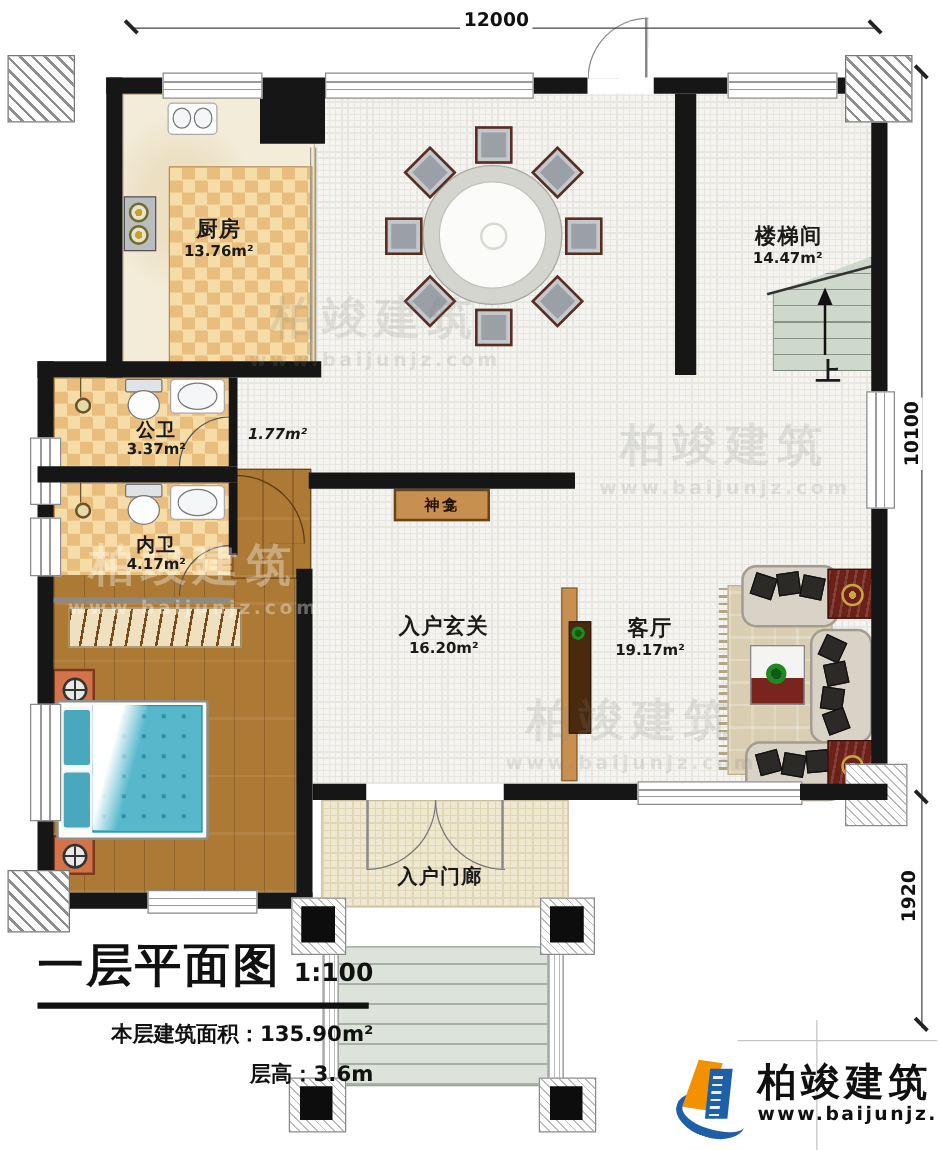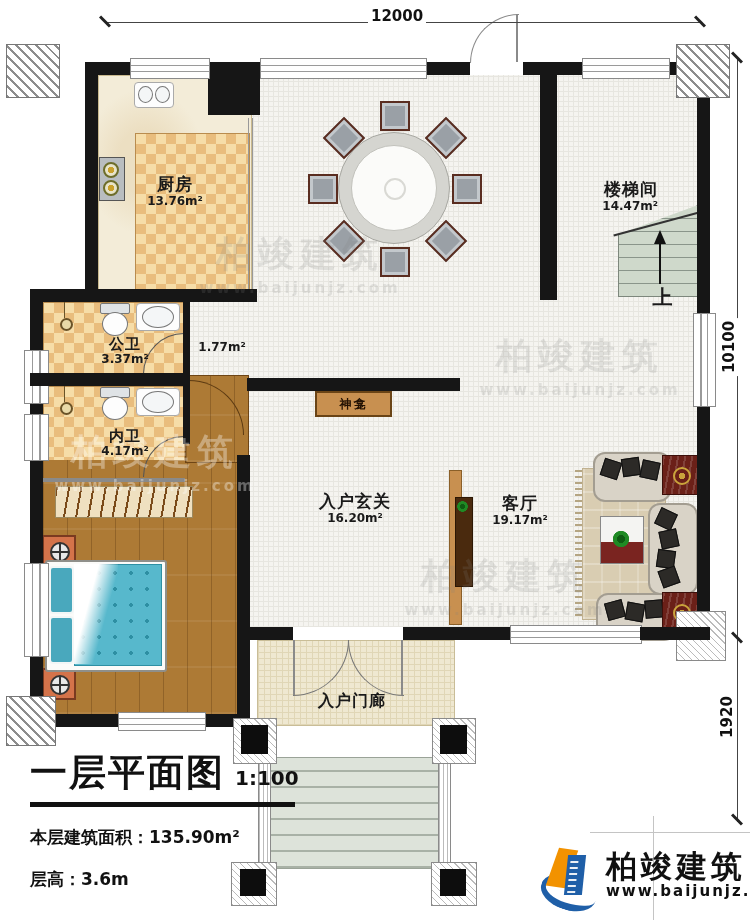--- a/index.html
+++ b/index.html
@@ -55,21 +55,21 @@
   .nightstand{position:absolute;background:#d4734a;border:2px solid #7a3a20;}
   .nightstand:after{content:"";position:absolute;left:50%;top:50%;width:16px;height:16px;margin:-9px 0 0 -9px;
       border:2px solid #333;border-radius:50%;background:linear-gradient(90deg,transparent 46%,#333 46%,#333 54%,transparent 54%),linear-gradient(0deg,transparent 46%,#333 46%,#333 54%,transparent 54%),#e8e8e8;}
   .sidetable{position:absolute;background:#6b2018;background-image:repeating-linear-gradient(100deg,rgba(255,255,255,.15) 0 2px,transparent 2px 7px);border:1px solid #3c0f0a;}
   .sidetable:after{content:"";position:absolute;left:50%;top:50%;width:14px;height:14px;margin:-8px 0 0 -8px;border:2px solid #caa43c;border-radius:50%;background:radial-gradient(circle,#caa43c 0 3px,#6b2018 3px);}
   .titleblock{position:absolute;color:#111;}
   .t-row{display:flex;align-items:baseline;gap:10px;}
   .t-main{font-size:37px;font-weight:bold;letter-spacing:2px;}
   .t-scale{font-size:20px;font-weight:bold;}
   .t-rule{height:5px;background:#111;margin-top:4px;}
-  .t-line{font-size:17px;font-weight:bold;margin-top:19px;white-space:nowrap;}
+  .t-line{font-size:17px;font-weight:bold;margin-top:9px;white-space:nowrap;text-align:right;}
   .logo{position:absolute;display:flex;align-items:center;gap:8px;}
   .logo-mark{position:relative;width:58px;height:60px;}
   .lm-orange{position:absolute;left:12px;top:4px;width:20px;height:38px;background:#f29200;transform:skewX(-12deg) rotate(8deg);}
   .lm-blue{position:absolute;left:26px;top:10px;width:18px;height:40px;background:#1f5fa8;
       background-image:repeating-linear-gradient(0deg,rgba(255,255,255,.9) 0 2px,transparent 2px 6px);
       background-size:8px 100%;background-repeat:no-repeat;background-position:3px 4px;transform:skewX(-6deg);}
   .lm-swoosh{position:absolute;left:0px;top:30px;width:52px;height:28px;border:0 solid #1f5fa8;border-bottom-width:7px;border-left-width:5px;border-radius:50%;transform:rotate(18deg);}
   .logo-text .logo-name{font-size:31px;font-weight:bold;color:#101010;letter-spacing:4px;line-height:1.05;}
   .logo-text .logo-url{font-size:15px;font-weight:bold;color:#101010;letter-spacing:2px;}
   .uparrow{position:absolute;width:2px;background:#111;}
@@ -275,21 +275,21 @@
     <div class="rarea">13.76m²</div>
   </div>
   <div class="rlabel" style="left:538px;top:180px;width:120px;text-align:right;">
     <div class="rname">楼梯间</div>
     <div class="rarea">14.47m²</div>
   </div>
   <div class="rlabel" style="left:65px;top:336px;width:120px;">
     <div class="rname" style="font-size:15px;">公卫</div>
     <div class="rarea">3.37m²</div>
   </div>
-  <div class="rlabel" style="left:192px;top:341px;width:60px;">
+  <div class="rlabel" style="left:192px;top:341px;width:60px;font-style:italic;">
     <div class="rarea">1.77m²</div>
   </div>
   <div class="rlabel" style="left:65px;top:428px;width:120px;">
     <div class="rname" style="font-size:15px;">内卫</div>
     <div class="rarea">4.17m²</div>
   </div>
   <div class="rlabel" style="left:295px;top:492px;width:120px;">
     <div class="rname">入户玄关</div>
     <div class="rarea">16.20m²</div>
   </div>

